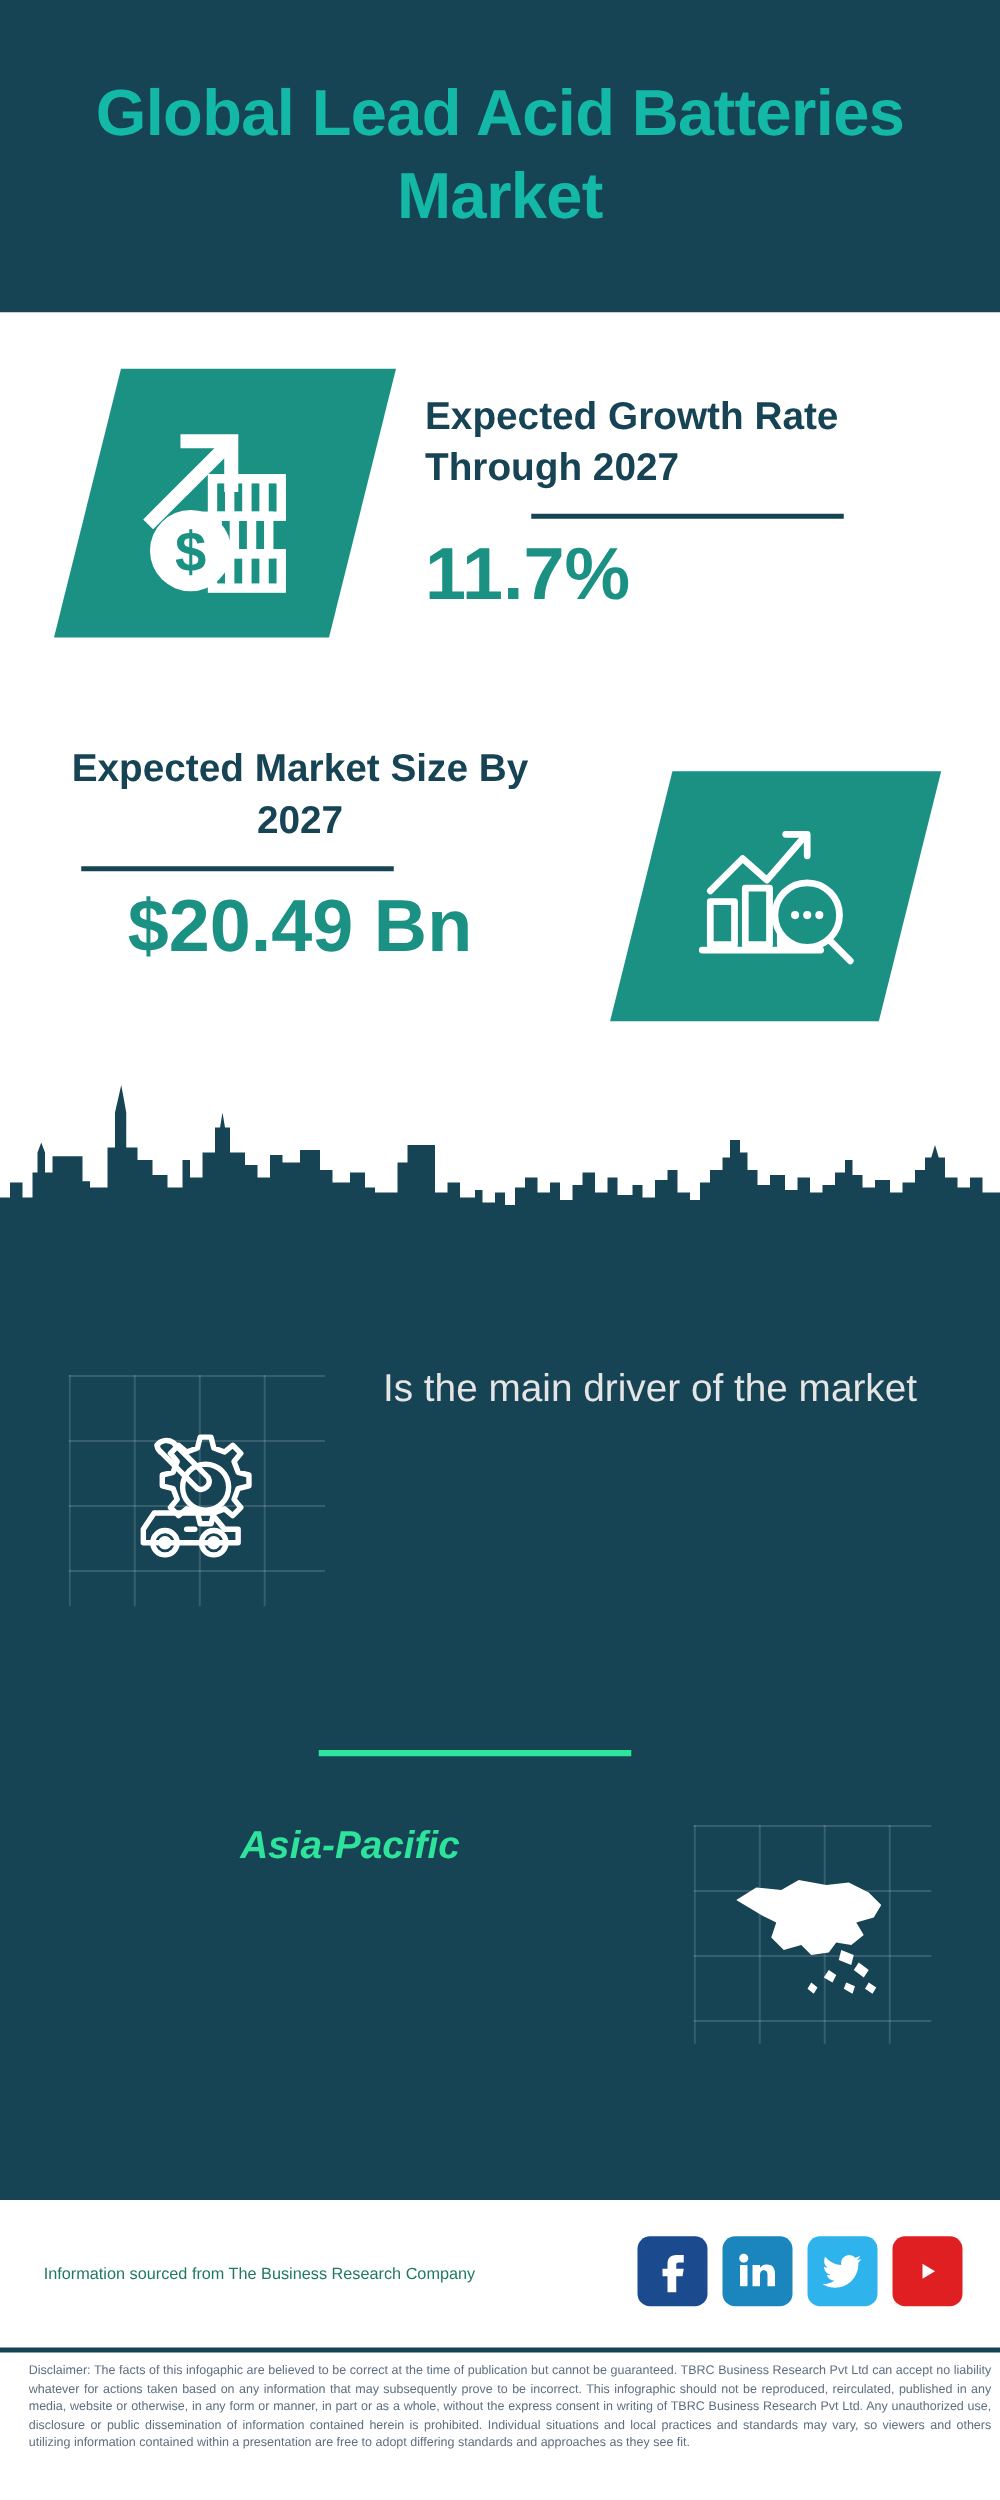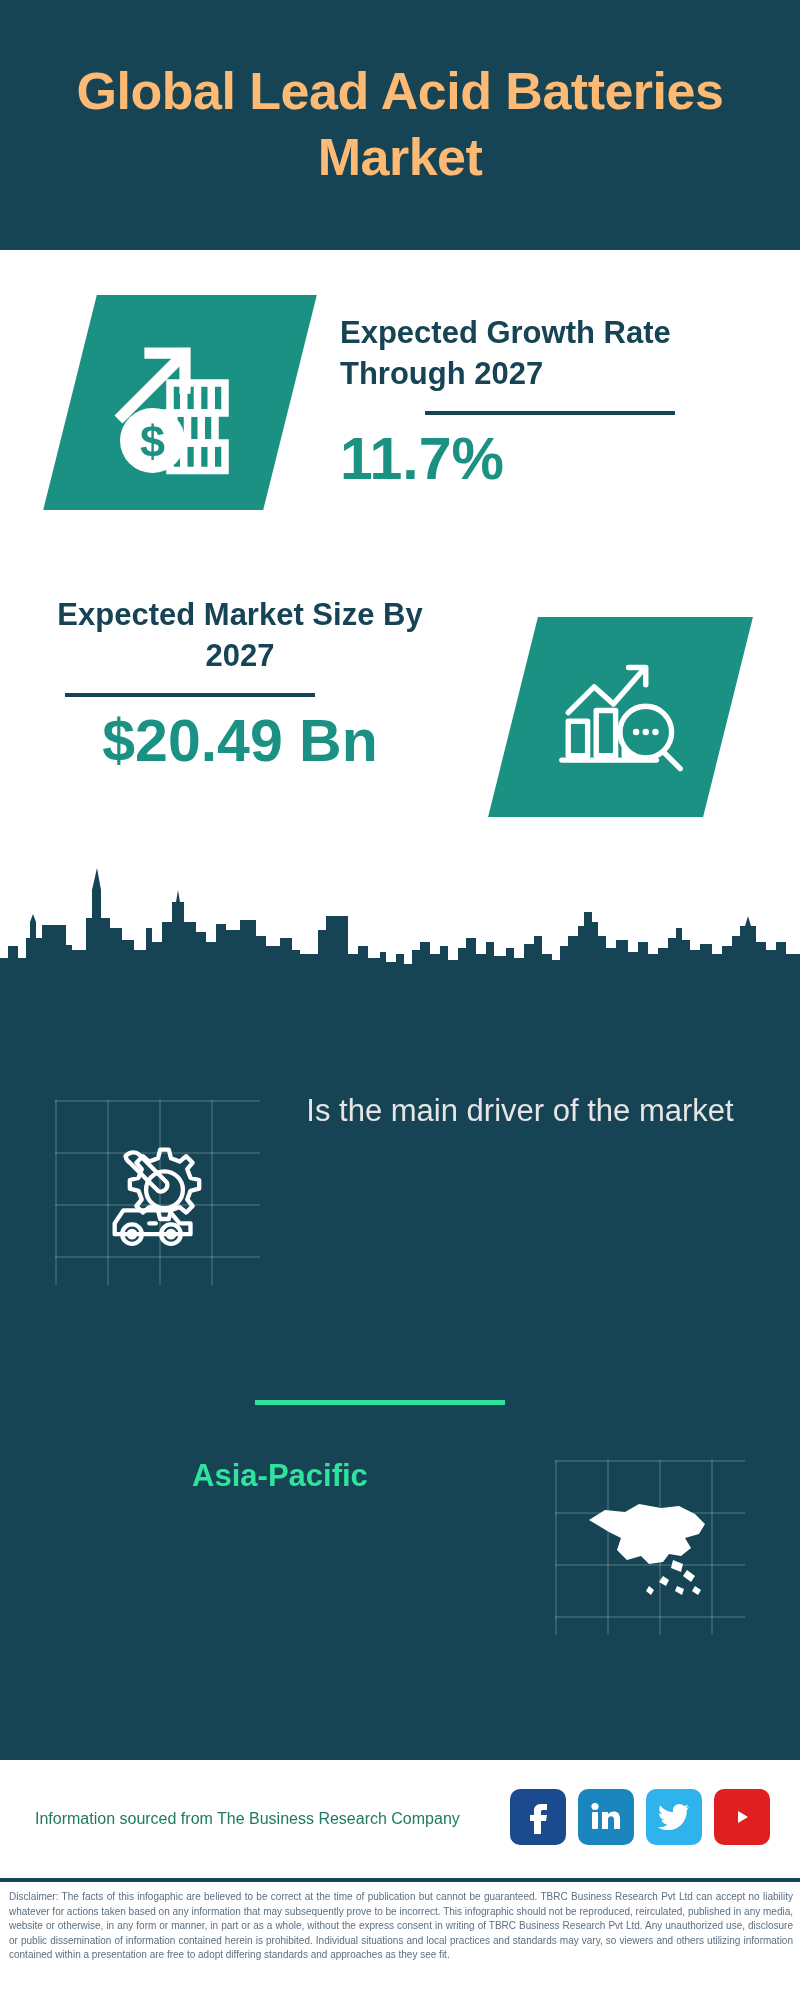--- a/index.html
+++ b/index.html
@@ -17,21 +17,21 @@
   
   .header {
     background:#164454;
     height:250px;
     display:flex;
     align-items:center;
     justify-content:center;
     padding:0 60px;
   }
   .header h1 {
-    color:#fdba74;
+    color:#14b8a6;
     font-size:52px;
     font-weight:bold;
     line-height:1.26;
     text-align:center;
     letter-spacing:-0.5px;
   }
 
   
   .white-zone { background:#ffffff; position:relative; height:735px; }
   .para-inner {
@@ -128,59 +128,59 @@
   }
 
   .mid-rule {
     position:absolute; top:415px; left:255px;
     width:250px; height:5px;
     background:#2ee39b;
   }
 
   .region-block { position:absolute; top:470px; left:0; width:800px; }
   .region-text {
-    position:absolute; left:30px; top:0; width:500px; text-align:center;
+    position:absolute; left:30px; top:0; width:500px; text-align:center;font-style:italic;
   }
   .region-icon-area {
     position:absolute; right:55px; top:5px;
     width:190px; height:175px;
   }
 
   
   .footer-band {
     position:absolute; top:1760px; left:0;
     width:800px; height:118px;
     background:#ffffff;
     display:flex; align-items:center;
   }
   .source-text {
     margin-left:35px;
     color:#1f7a63;
-    font-size:16px;
+    font-size:13px;
     line-height:1.75;
   }
   .social-row {
     position:absolute; right:30px; top:29px;
     display:flex; gap:12px;
   }
   .sbtn {
     width:56px; height:56px; border-radius:10px;
     display:flex; align-items:center; justify-content:center;
   }
   .sbtn.fb { background:#1b4a8f; }
   .sbtn.li { background:#1b85bd; }
   .sbtn.tw { background:#2eb3ec; }
   .sbtn.yt { background:#e01f22; }
 
   .disclaimer-band {
     position:absolute; top:1878px; left:0;
     width:800px; height:122px;
     background:#ffffff;
     border-top:4px solid #164454;
-    padding:8px 7px 0 9px;
+    padding:8px 7px 0 23px;
   }
   .disclaimer-band p {
     color:#5d6f80;
     font-size:10px;
     line-height:1.45;
     text-align:justify;
   }
 </style>
 </head>
 <body>

